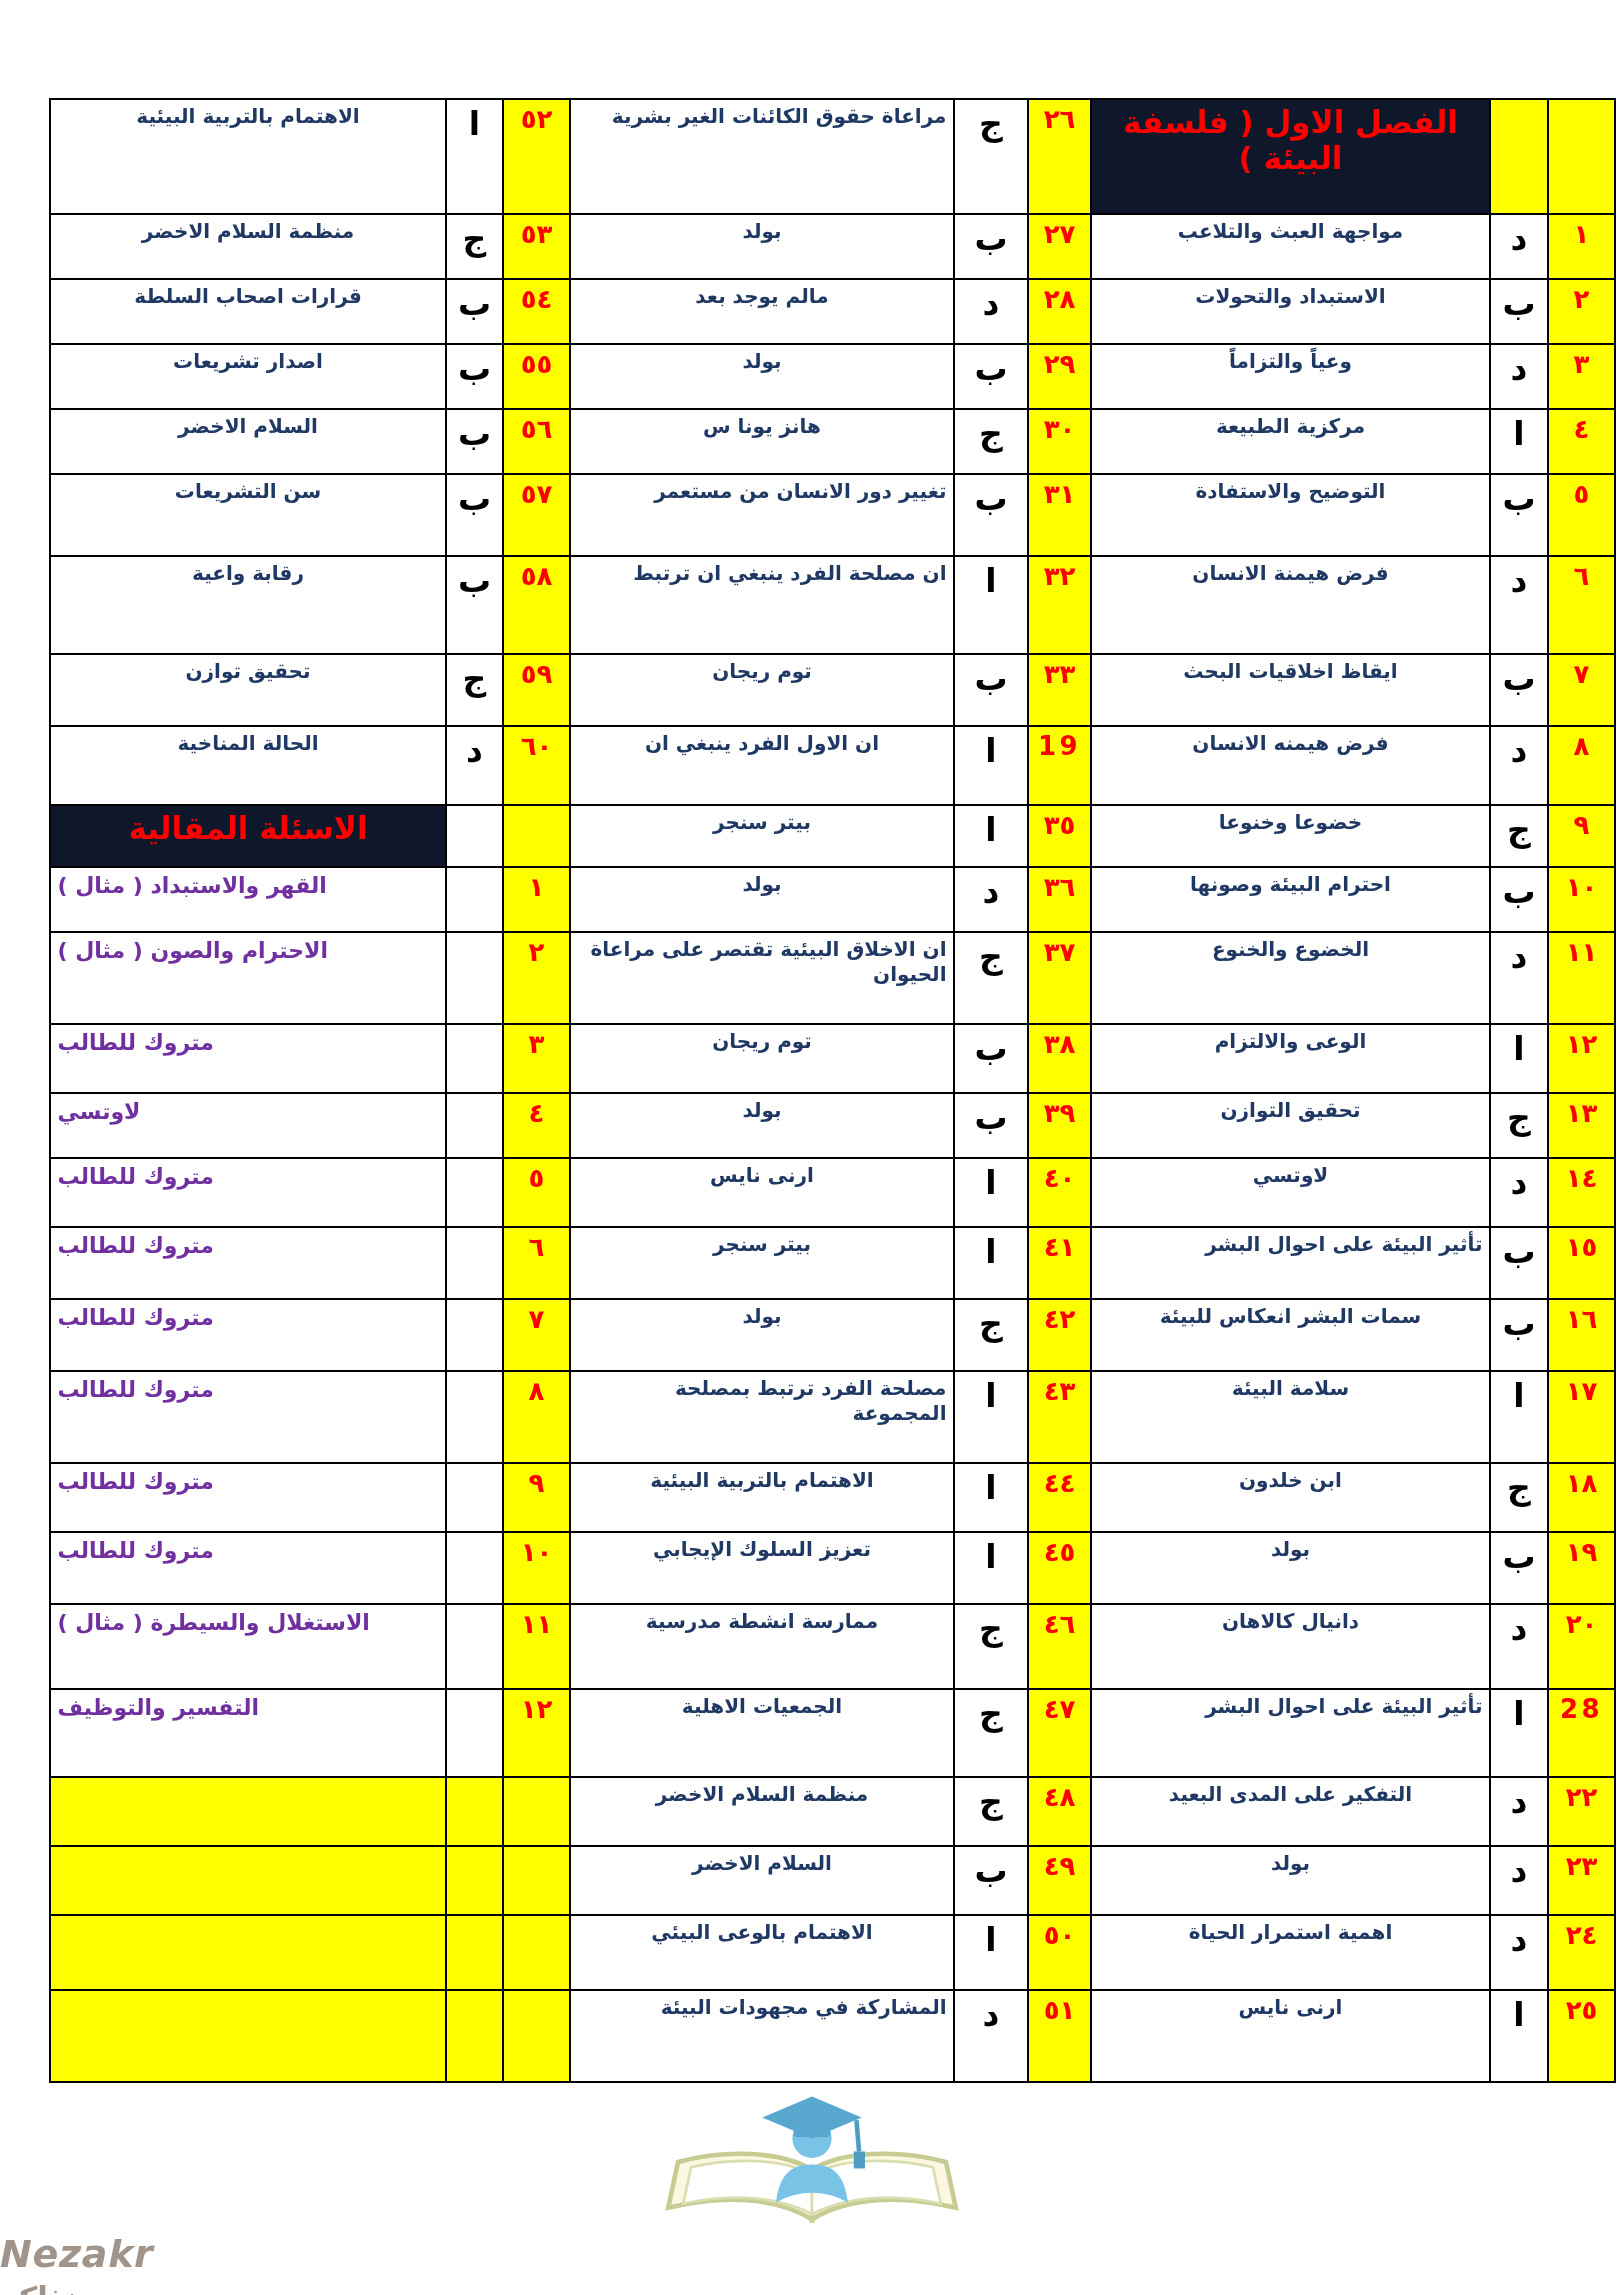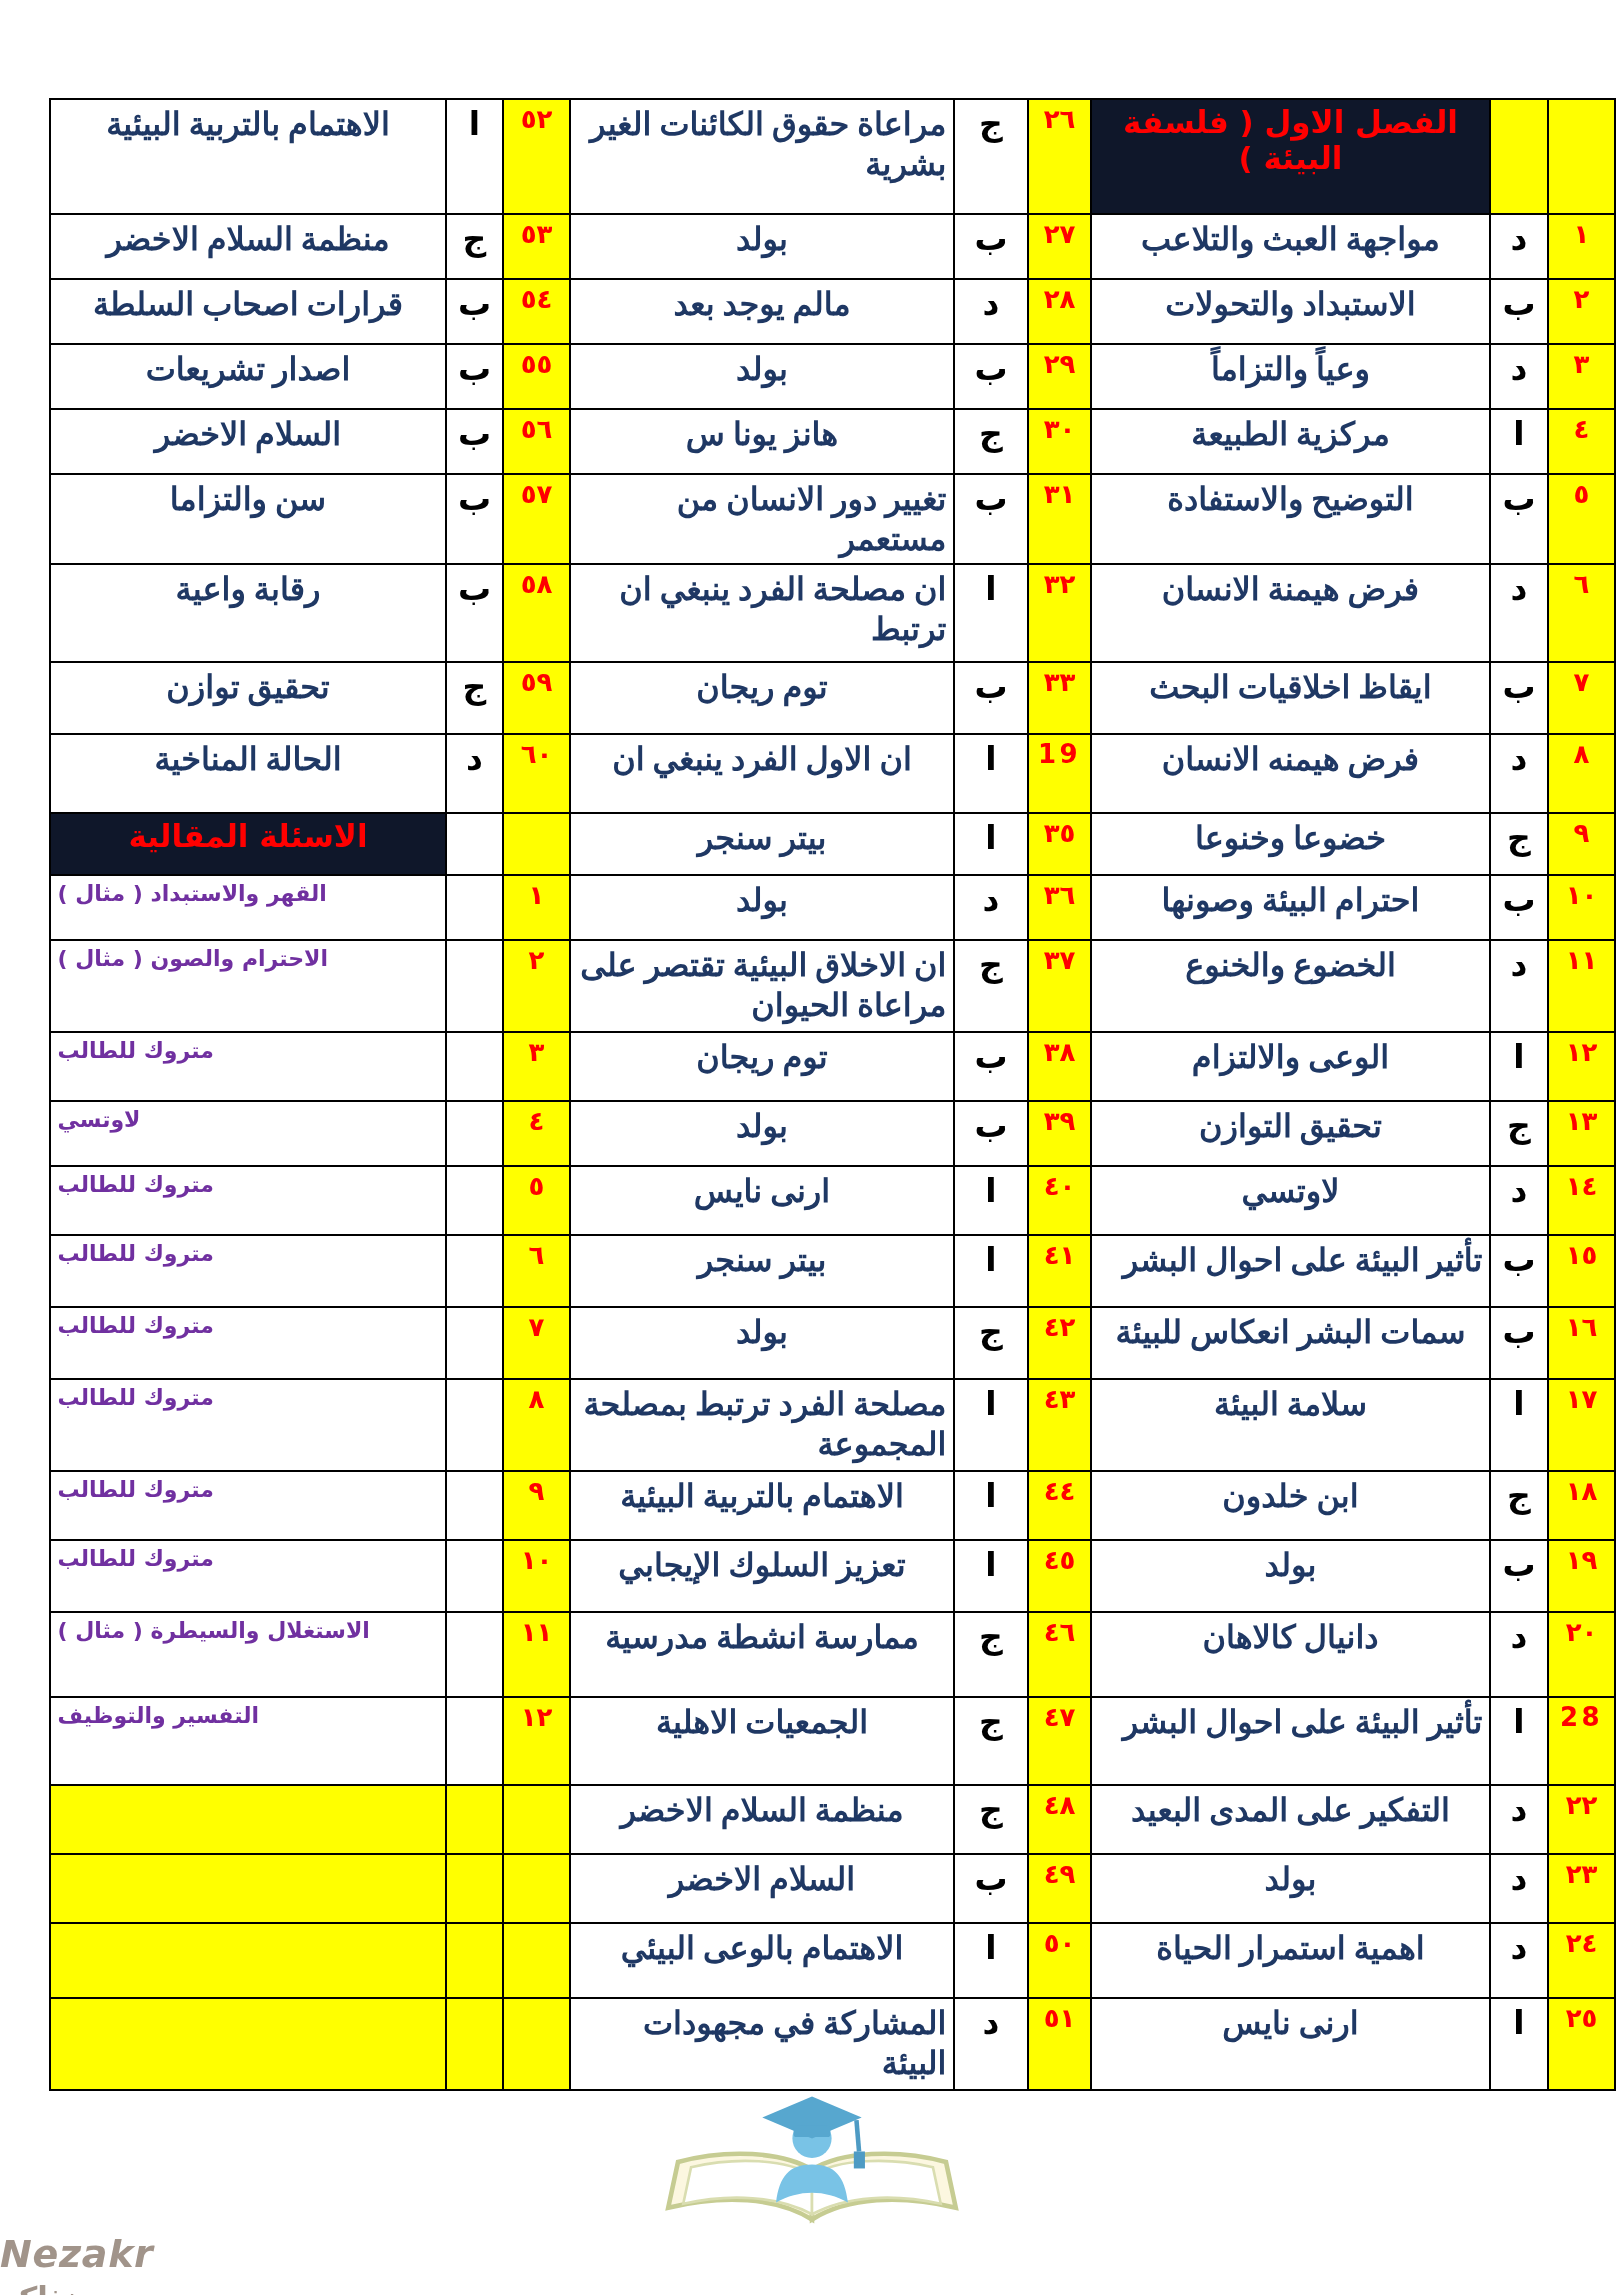--- a/index.html
+++ b/index.html
@@ -10,21 +10,21 @@
   #answer-table{
     position:absolute;left:49px;top:98px;width:1565px;
     border-collapse:collapse;table-layout:fixed;direction:rtl;
   }
   #answer-table td{
     border:2px solid #000;vertical-align:top;padding:3.9px 6.5px;
     overflow:hidden;
   }
   td.num{background:#FFFF00;color:#FF0000;text-align:center;font-size:26px;letter-spacing:3.3px;padding-top:7.9px;}
   td.letter{color:#000;text-align:center;font-size:33px;padding-top:5.2px;}
-  td.ans{color:#1F3864;text-align:center;font-size:32px;line-height:1.25;padding-top:6.5px;font-family:Liberation Serif, serif;}
+  td.ans{color:#1F3864;text-align:center;font-size:20px;line-height:1.25;padding-top:6.5px;}
   td.ans.long{text-align:right;padding-right:9.2px;margin-left:36px;}
   td.essay{color:#7030A0;text-align:left;font-size:22px;line-height:1.25;padding-top:6.5px;margin-left:40px;}
   td.hdr{background:#0f172a;color:#FF0000;text-align:center;font-size:31px;padding-top:9.2px;}
   td.yellow{background:#FFFF00;}
   
   #logo-wrap{position:absolute;left:0;top:2091px;width:1623px;text-align:center;}
   #logo-mark{display:flex;align-items:baseline;justify-content:center;gap:3.9px;
     color:#A1948A;direction:ltr;margin-top:-11.8px;flex-direction:column;}
   #logo-latin{font-size:38px;font-style:italic;letter-spacing:0.7px;}
   #logo-arabic{font-size:31px;}
@@ -102,21 +102,21 @@
       </tr>
       <tr style="height: 82px;">
         <td class="num">٥</td>
         <td class="letter">ب</td>
         <td class="ans">التوضيح والاستفادة</td>
         <td class="num">٣١</td>
         <td class="letter">ب</td>
         <td class="ans long">تغيير دور الانسان من مستعمر</td>
         <td class="num">٥٧</td>
         <td class="letter">ب</td>
-        <td class="ans">سن والتزاما</td>
+        <td class="ans">سن التشريعات</td>
       </tr>
       <tr style="height: 98px;">
         <td class="num">٦</td>
         <td class="letter">د</td>
         <td class="ans">فرض هيمنة الانسان</td>
         <td class="num">٣٢</td>
         <td class="letter">ا</td>
         <td class="ans long">ان مصلحة الفرد ينبغي ان ترتبط</td>
         <td class="num">٥٨</td>
         <td class="letter">ب</td>

